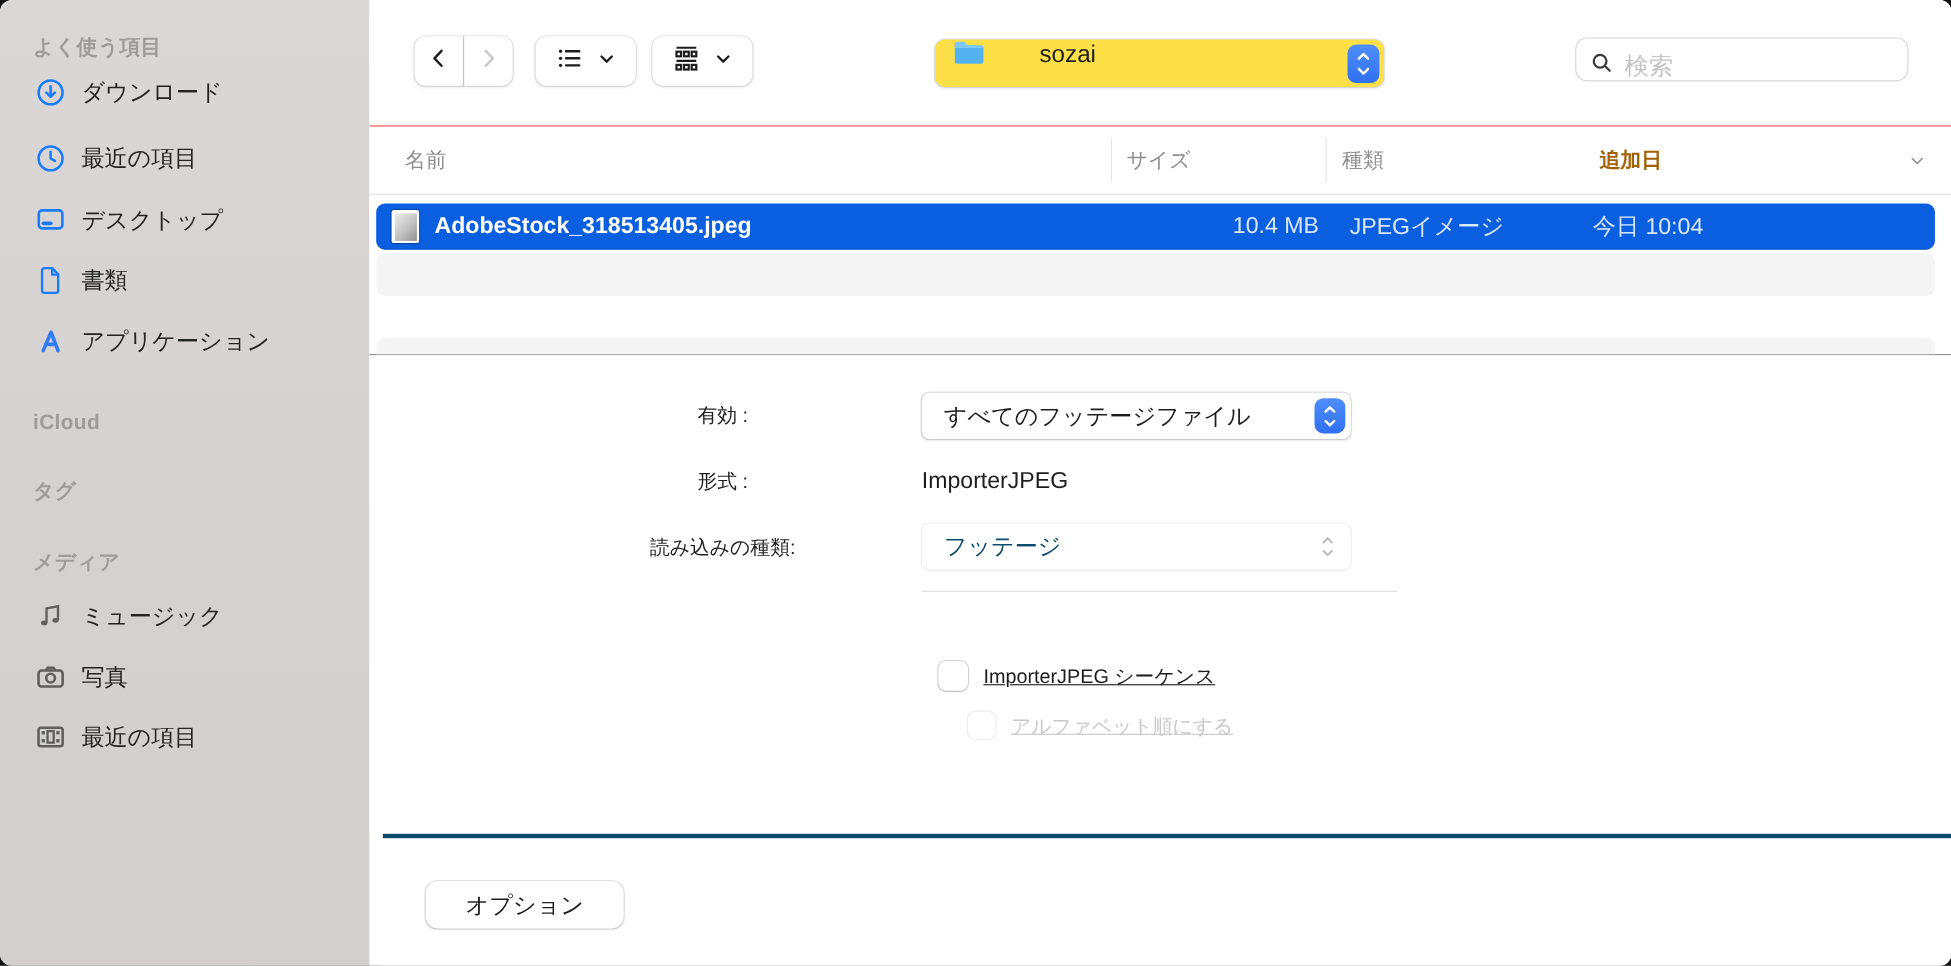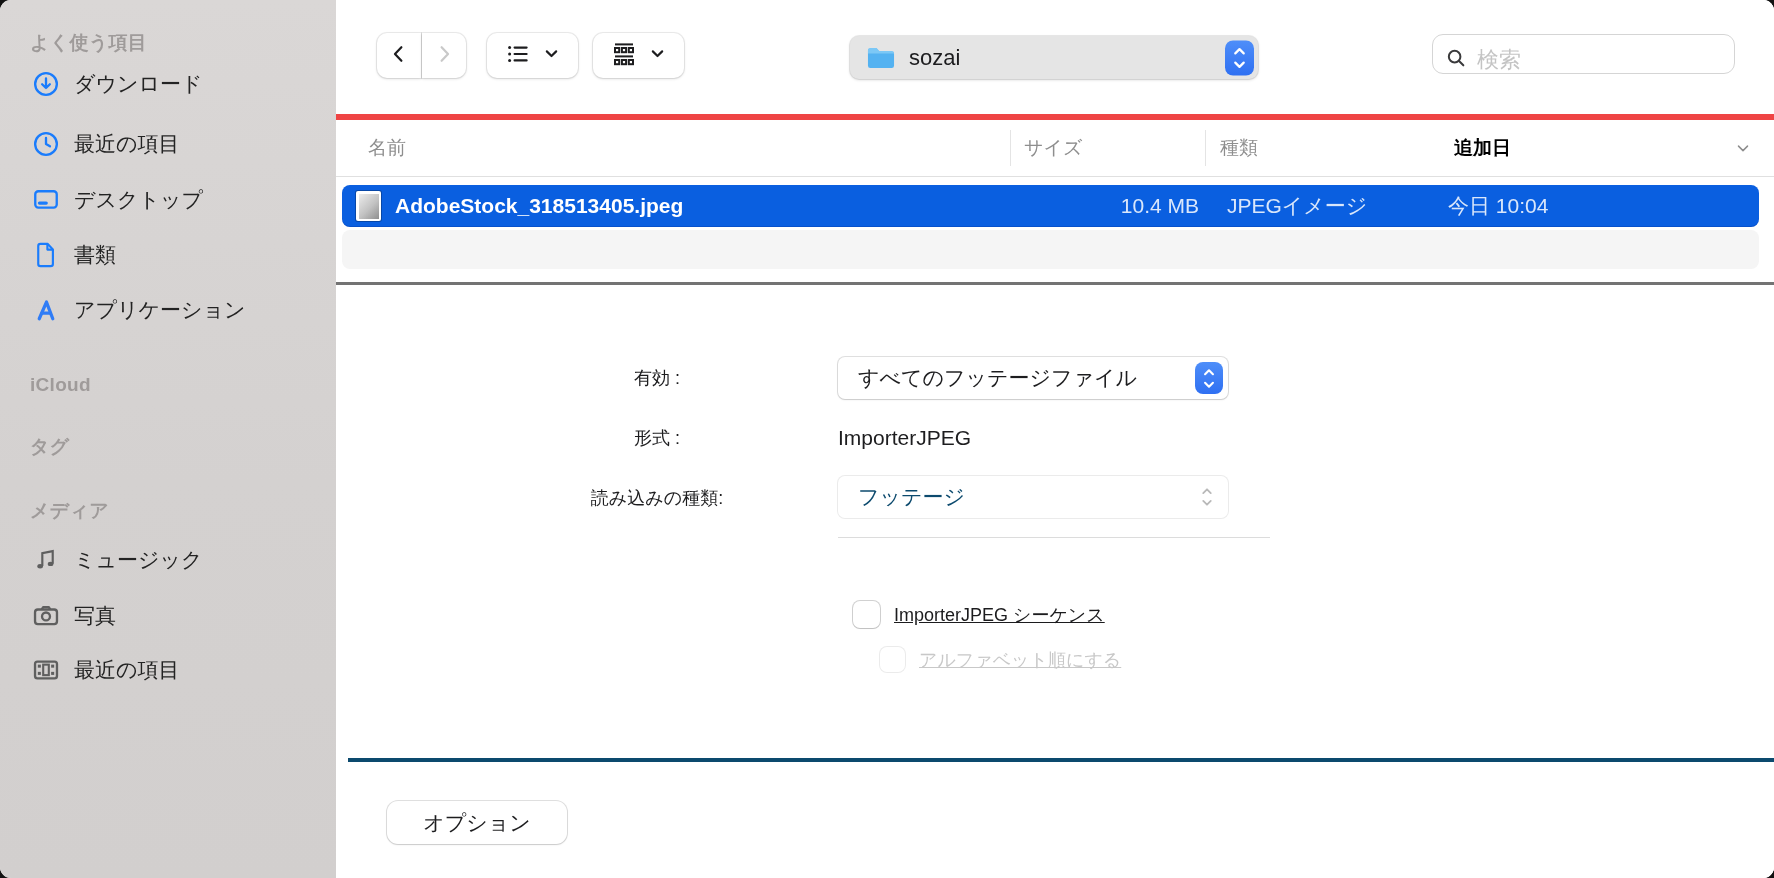--- a/index.html
+++ b/index.html
@@ -31,50 +31,50 @@
   
   .content { position:absolute; left:336px; top:0; width:1438px; height:878px; background:#fff; }
   
   .toolbar { position:absolute; left:0; top:0; width:100%; height:114px; background:#fff; }
   .tbtn {
     position:absolute; top:33px; height:45px; background:#fff; border-radius:10px;
     box-shadow:0 0 0 1px rgba(0,0,0,.07), 0 1px 3px rgba(0,0,0,.14);
     display:flex; align-items:center; justify-content:center; cursor:default;
   }
   .pop {
-    position:absolute; top:36px; height:43px; background:#e5e5e5; border-radius:9px;
+    position:absolute; top:36px; height:43px; background:#fde047; border-radius:9px;
     box-shadow:0 0 0 1px rgba(0,0,0,.08), 0 1px 3px rgba(0,0,0,.16);
-    display:flex; align-items:center;
+    display:flex; gap:36px;
   }
   .stepper {
     position:absolute; right:4px; top:50%; transform:translateY(-50%);
     width:29px; height:35px; border-radius:8px;
     background:linear-gradient(180deg,#4e8ef9,#2f70f2);
     display:flex; flex-direction:column; align-items:center; justify-content:center; gap:1px;
   }
   .searchbox {
     position:absolute; left:1096px; top:34px; width:303px; height:40px;
     border:1.5px solid #d5d5d5; border-radius:11px; background:#fff;
     display:flex; align-items:flex-end; padding:0 12px;
   }
   .searchbox input {
     border:none; outline:none; flex:1; margin-left:10px;
     font-size:22px; color:#1d1d1f; font-family:"Liberation Sans",sans-serif; background:transparent;
   }
   .searchbox input::placeholder { color:#c4c4c4; }
   
   .listhead {
     position:absolute; left:0; top:114px; width:100%; height:63px;
-    background:#fff; border-top:6px solid #ef4444; border-bottom:1px solid #e0e0e0;
+    background:#fff; border-top:1px solid #ef4444; border-bottom:1px solid #e0e0e0;
   }
   .col { position:absolute; top:0; height:100%; display:flex; align-items:center; font-size:19px; color:#8e8e8e; }
-  .col.sorted { color:#000000; font-weight:bold; }
+  .col.sorted { color:#a16207; font-weight:bold; }
   .vdiv { position:absolute; top:10px; bottom:10px; width:1px; background:#e4e4e4; }
   
-  .listbody { position:absolute; left:0; top:178px; width:100%; height:107px; background:#fff; border-bottom:3px solid #737373; overflow:hidden; }
+  .listbody { position:absolute; left:0; top:178px; width:100%; height:145px; background:#fff; border-bottom:1px solid #737373; overflow:hidden; }
   .row-sel {
     position:absolute; left:6px; top:7px; width:1417px; height:42px;
     background:#0a5fe0; border-radius:8px; display:flex; align-items:center;
     box-shadow:inset 0 -1px 0 rgba(0,40,140,.25);
   }
   .row-stripe { position:absolute; left:6px; width:1417px; height:39px; background:#f5f5f5; border-radius:8px; }
   .thumb {
     width:25px; height:30px; margin-left:14px; background:#fff; border-radius:2px;
     box-shadow:0 0 0 1px rgba(0,0,0,.25); padding:2.5px; flex:0 0 25px;
   }

